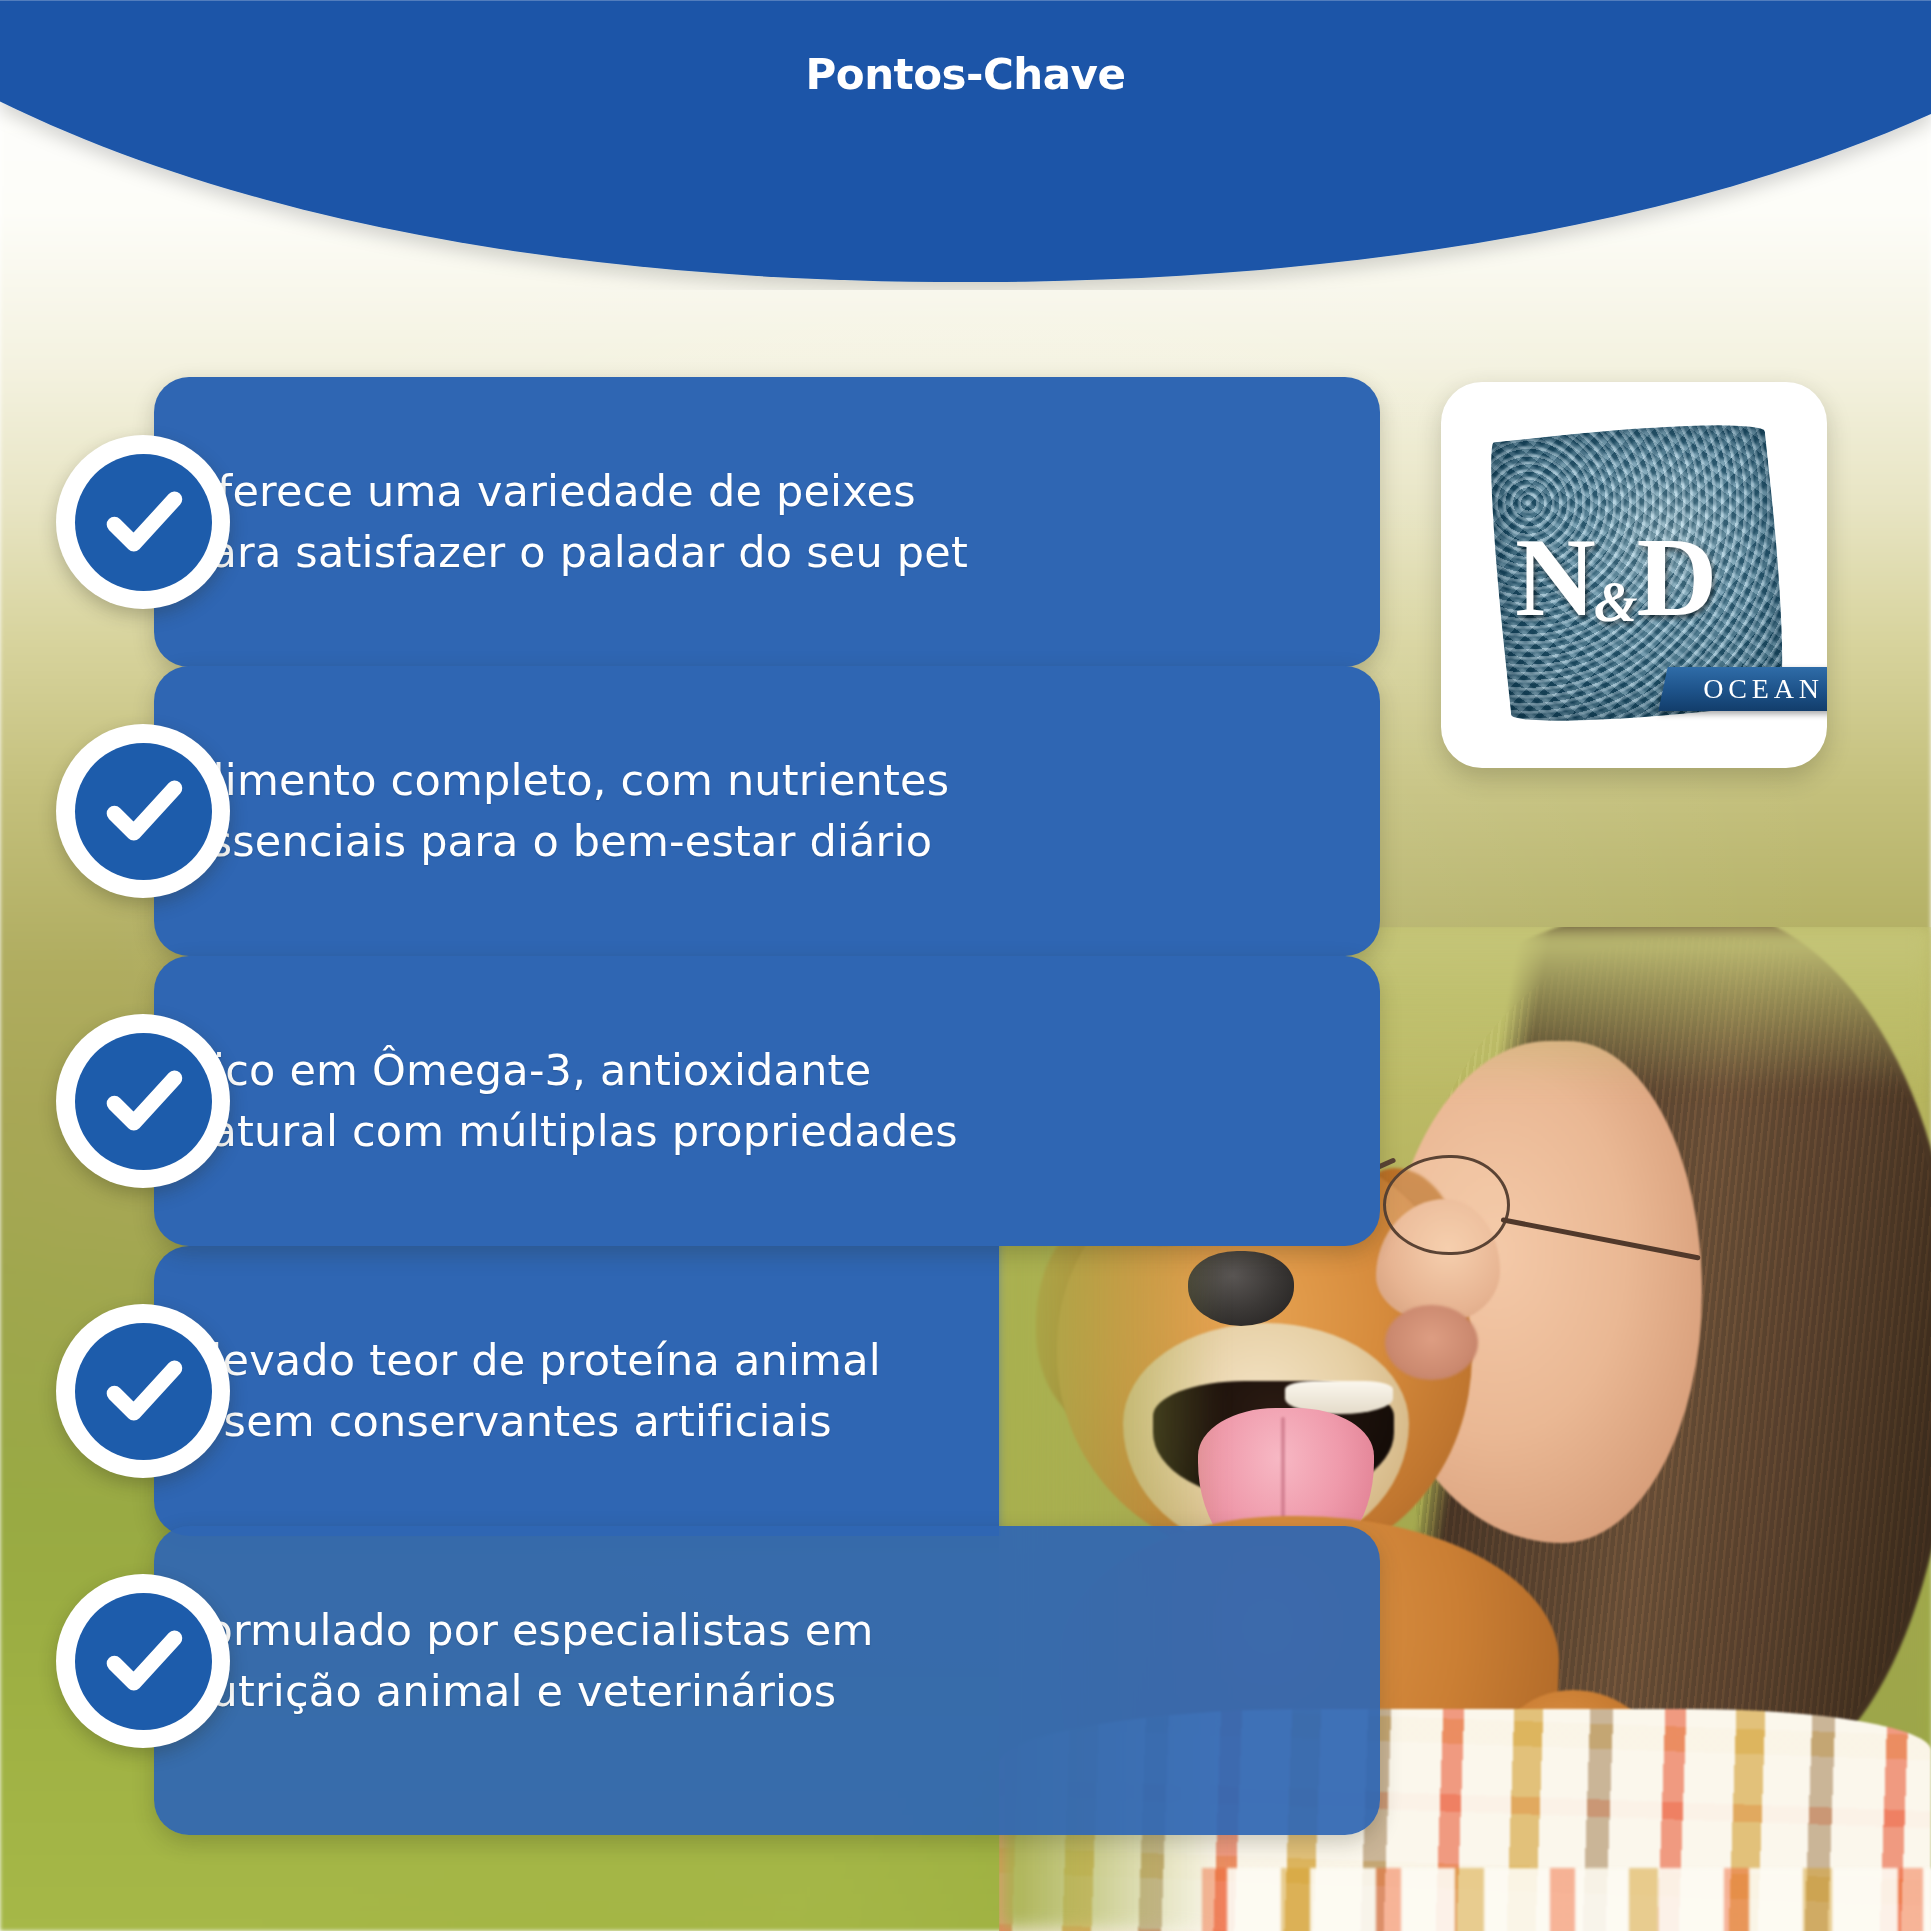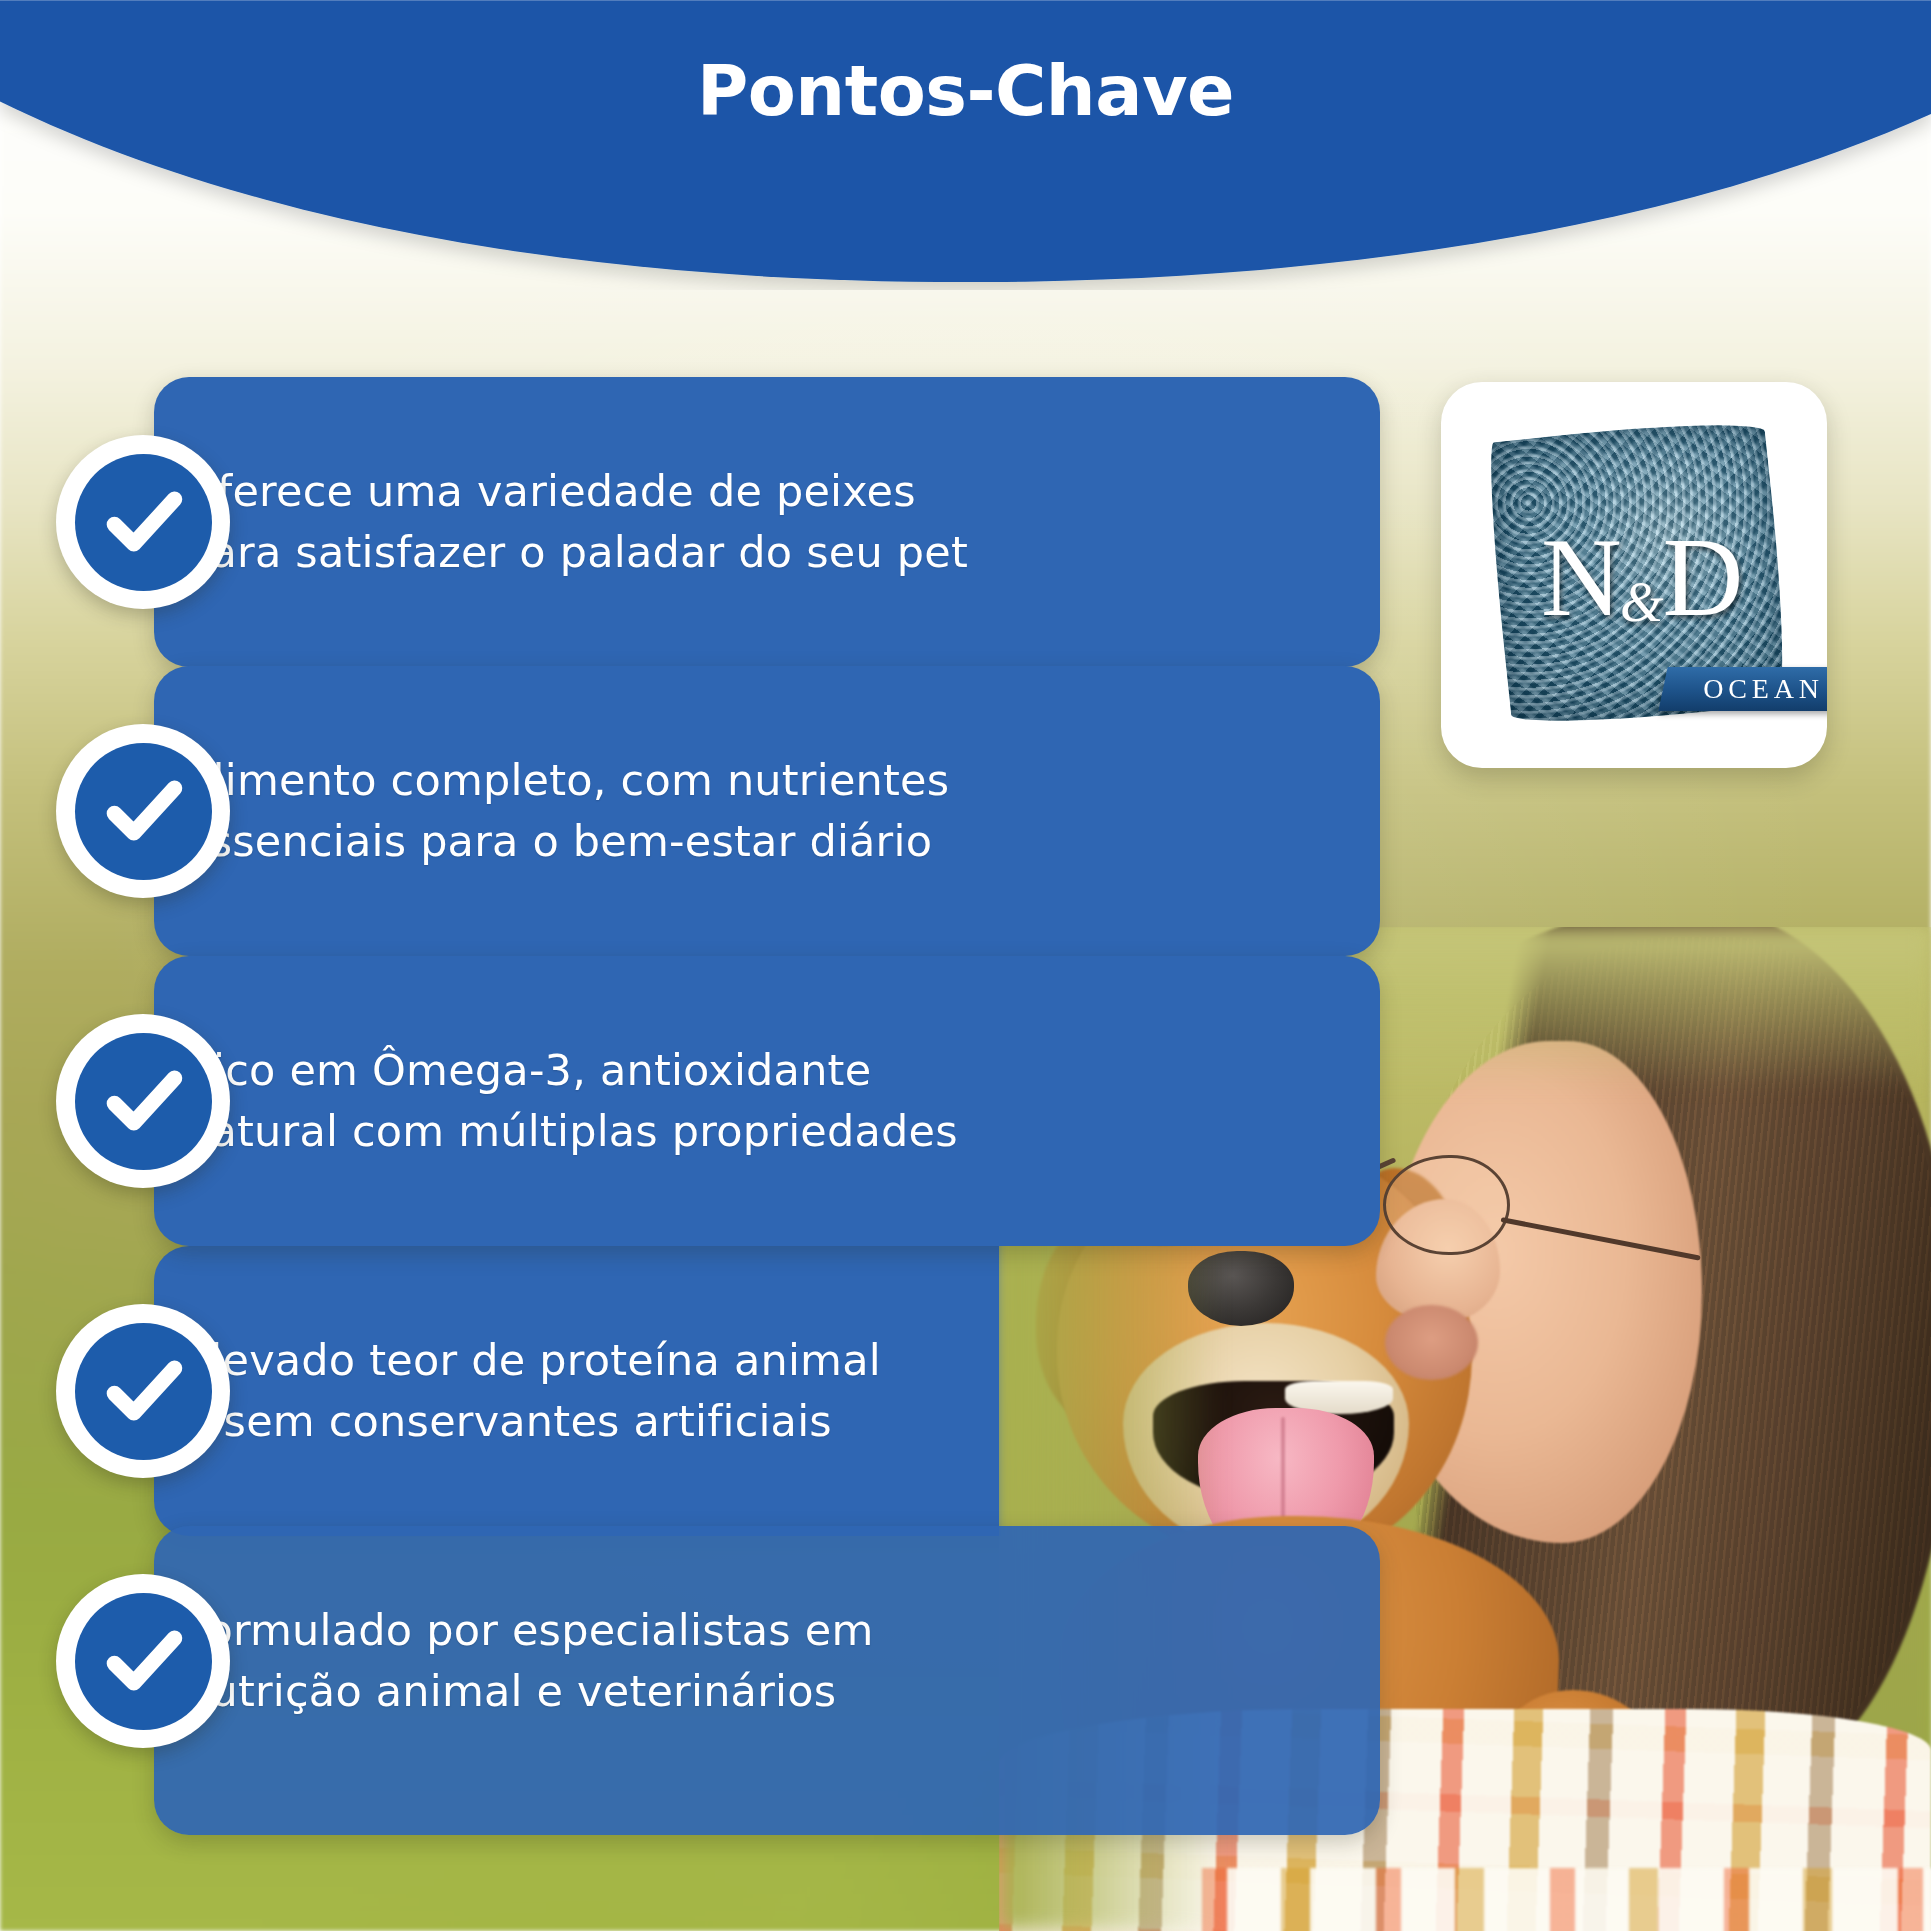--- a/index.html
+++ b/index.html
@@ -230,21 +230,21 @@
     position:absolute; left:0; top:0; width:1931px; height:290px; z-index:20;
   }
   #header-band svg { display:block; }
 
   #page-title {
     position:absolute;
     left:0; top:50px; width:1931px;
     text-align:center;
     z-index:22;
     color:#ffffff;
-    font-size:70px;
+    font-size:42px;
     font-weight:bold;
     letter-spacing:-0.5px;
     font-family:"DejaVu Sans", sans-serif;
   }
 
   
   .bullet-row { position:absolute; left:0; width:1410px; height:290px; }
   .bullet-card {
     position:absolute;
     left:154px; top:0;
@@ -318,26 +318,26 @@
     transform:rotate(-6deg);
     background:
       repeating-radial-gradient(circle at 14% 22%, rgba(255,255,255,0.30) 0px, rgba(255,255,255,0.30) 1.9px, rgba(0,0,0,0.12) 3.9px, rgba(0,0,0,0.12) 7.7px),
       repeating-linear-gradient(42deg, rgba(255,255,255,0.22) 0px, rgba(255,255,255,0.22) 2.9px, rgba(0,0,0,0.14) 5.8px, rgba(0,0,0,0.14) 10.6px),
       repeating-linear-gradient(-40deg, rgba(190,225,240,0.30) 0px, rgba(190,225,240,0.30) 3.9px, rgba(12,60,86,0.34) 7.7px, rgba(12,60,86,0.34) 12.6px),
       radial-gradient(ellipse at 62% 38%, #8fc2d6 0%, #4d8fae 34%, #2b6d8d 62%, #1c526d 100%);
     box-shadow:inset 0 0 33px rgba(6,40,60,0.5);
   }
   #logo-nd {
     position:absolute;
-    left:44px; top:93px;
+    left:18px; top:93px;
     width:261px; height:145px;
     color:#ffffff;
     font-family:"Liberation Serif", serif;
     font-size:112px;
-    font-weight:normal;
+    font-weight:bold;
     line-height:1;
     letter-spacing:-1.9px;
     text-shadow:1.9px 2.9px 4.8px rgba(0,0,0,0.55);
     z-index:3;
     white-space:nowrap;
   }
   #logo-nd .amp {
     font-size:56px;
     vertical-align:-5.8px;
     font-style:italic;

